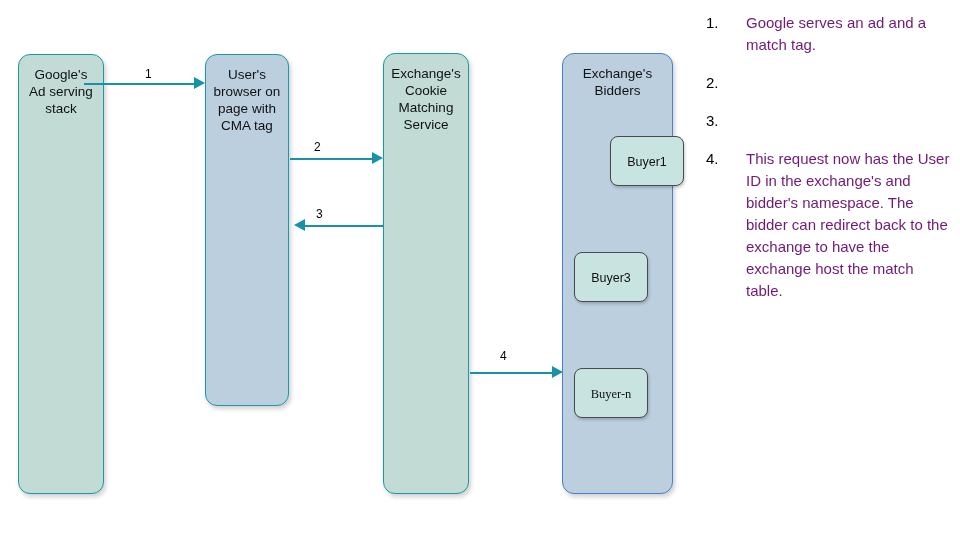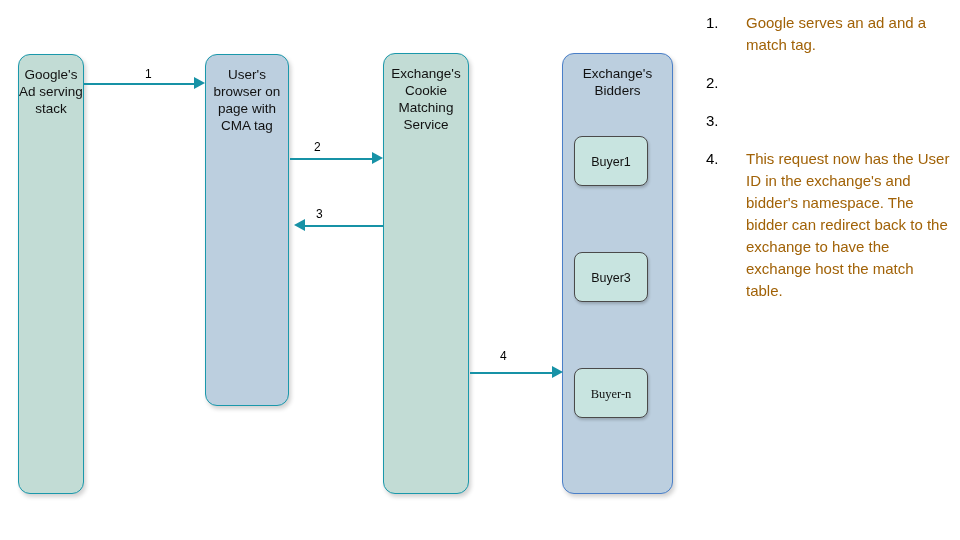--- a/index.html
+++ b/index.html
@@ -35,42 +35,42 @@
     font-size: 13.5px;
     line-height: 17px;
     color: #111111;
     padding-top: 11px;
     white-space: pre-line;
   }
   .proc.green { background: #c2dcd5; border-color: #1a98ab; }
   .proc.blue  { background: #bccfdf; border-color: #1a98ab; }
   .proc.blue-outline { background: #bccfdf; border-color: #4a7fc8; }
 
-  #box-google    { left: 18px;  top: 54px; width: 66px;  height: 440px; border-radius: 12px; }
+  #box-google    { left: 18px;  top: 54px; width: 86px;  height: 440px; border-radius: 12px; }
   #box-browser   { left: 205px; top: 54px; width: 84px;  height: 352px; }
   #box-cms       { left: 383px; top: 53px; width: 86px;  height: 441px; }
   #box-bidders   { left: 562px; top: 53px; width: 111px; height: 441px; }
 
   
   .buyer {
     position: absolute;
     box-sizing: border-box;
     width: 74px;
     height: 50px;
     left: 574px;
     border-radius: 8px;
     background: #c8e4e0;
     border: 1.2px solid #4a4a4a;
     box-shadow: 1px 2px 3px rgba(0,0,0,0.20);
     font-size: 12.5px;
     line-height: 50px;
     text-align: center;
     color: #111111;
   }
-  #buyer-1 { top: 136px; }
+  #buyer-1 { top: 136px; margin-left: 36px; }
   #buyer-2 { top: 194px; }
   #buyer-3 { top: 252px; border-radius: 8px; }
   #buyer-n { top: 368px; font-family: Liberation Serif, serif; }
 
   
   .arrow-line {
     position: absolute;
     height: 0;
     border-top: 2.2px solid #1792a6;
   }
@@ -125,21 +125,21 @@
     width: 40px;
     flex: none;
     font-size: 15px;
     line-height: 22px;
     color: #000000;
   }
   .legend-text {
     flex: 1;
     font-size: 15px;
     line-height: 22px;
-    color: #a16207;
+    color: #701a75;
   }
 </style>
 </head>
 <body>
 
 <div id="canvas">
 
   <div class="proc green" id="box-google">Google's
 Ad serving
 stack</div>

